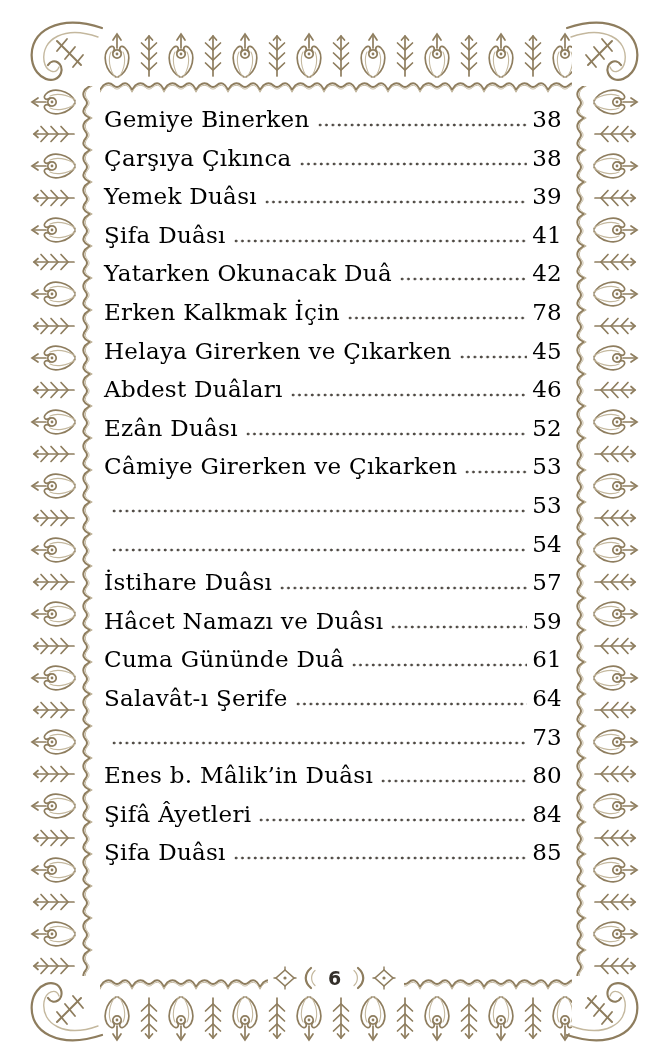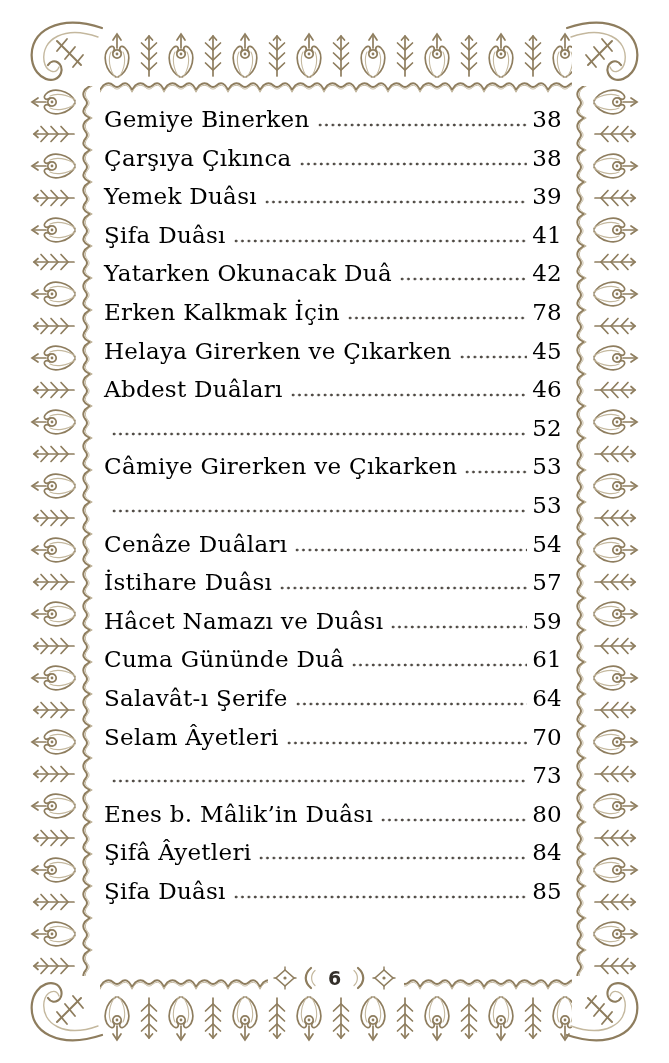--- a/index.html
+++ b/index.html
@@ -165,34 +165,34 @@
         <span class="toc-title">Helaya Girerken ve Çıkarken</span>
         <span class="toc-dots"></span>
         <span class="toc-page">45</span>
       </div>
       <div class="toc-row">
         <span class="toc-title">Abdest Duâları</span>
         <span class="toc-dots"></span>
         <span class="toc-page">46</span>
       </div>
       <div class="toc-row">
+        <span class="toc-title">Ezân Duâsı</span>
         <span class="toc-dots"></span>
         <span class="toc-page">52</span>
       </div>
       <div class="toc-row">
         <span class="toc-title">Câmiye Girerken ve Çıkarken</span>
         <span class="toc-dots"></span>
         <span class="toc-page">53</span>
       </div>
       <div class="toc-row">
         <span class="toc-dots"></span>
         <span class="toc-page">53</span>
       </div>
       <div class="toc-row">
-        <span class="toc-title">Cenâze Duâları</span>
         <span class="toc-dots"></span>
         <span class="toc-page">54</span>
       </div>
       <div class="toc-row">
         <span class="toc-title">İstihare Duâsı</span>
         <span class="toc-dots"></span>
         <span class="toc-page">57</span>
       </div>
       <div class="toc-row">
         <span class="toc-title">Hâcet Namazı ve Duâsı</span>
@@ -201,25 +201,20 @@
       </div>
       <div class="toc-row">
         <span class="toc-title">Cuma Gününde Duâ</span>
         <span class="toc-dots"></span>
         <span class="toc-page">61</span>
       </div>
       <div class="toc-row">
         <span class="toc-title">Salavât-ı Şerife</span>
         <span class="toc-dots"></span>
         <span class="toc-page">64</span>
-      </div>
-      <div class="toc-row">
-        <span class="toc-title">Selam Âyetleri</span>
-        <span class="toc-dots"></span>
-        <span class="toc-page">70</span>
       </div>
       <div class="toc-row">
         <span class="toc-dots"></span>
         <span class="toc-page">73</span>
       </div>
       <div class="toc-row">
         <span class="toc-title">Enes b. Mâlik’in Duâsı</span>
         <span class="toc-dots"></span>
         <span class="toc-page">80</span>
       </div>

